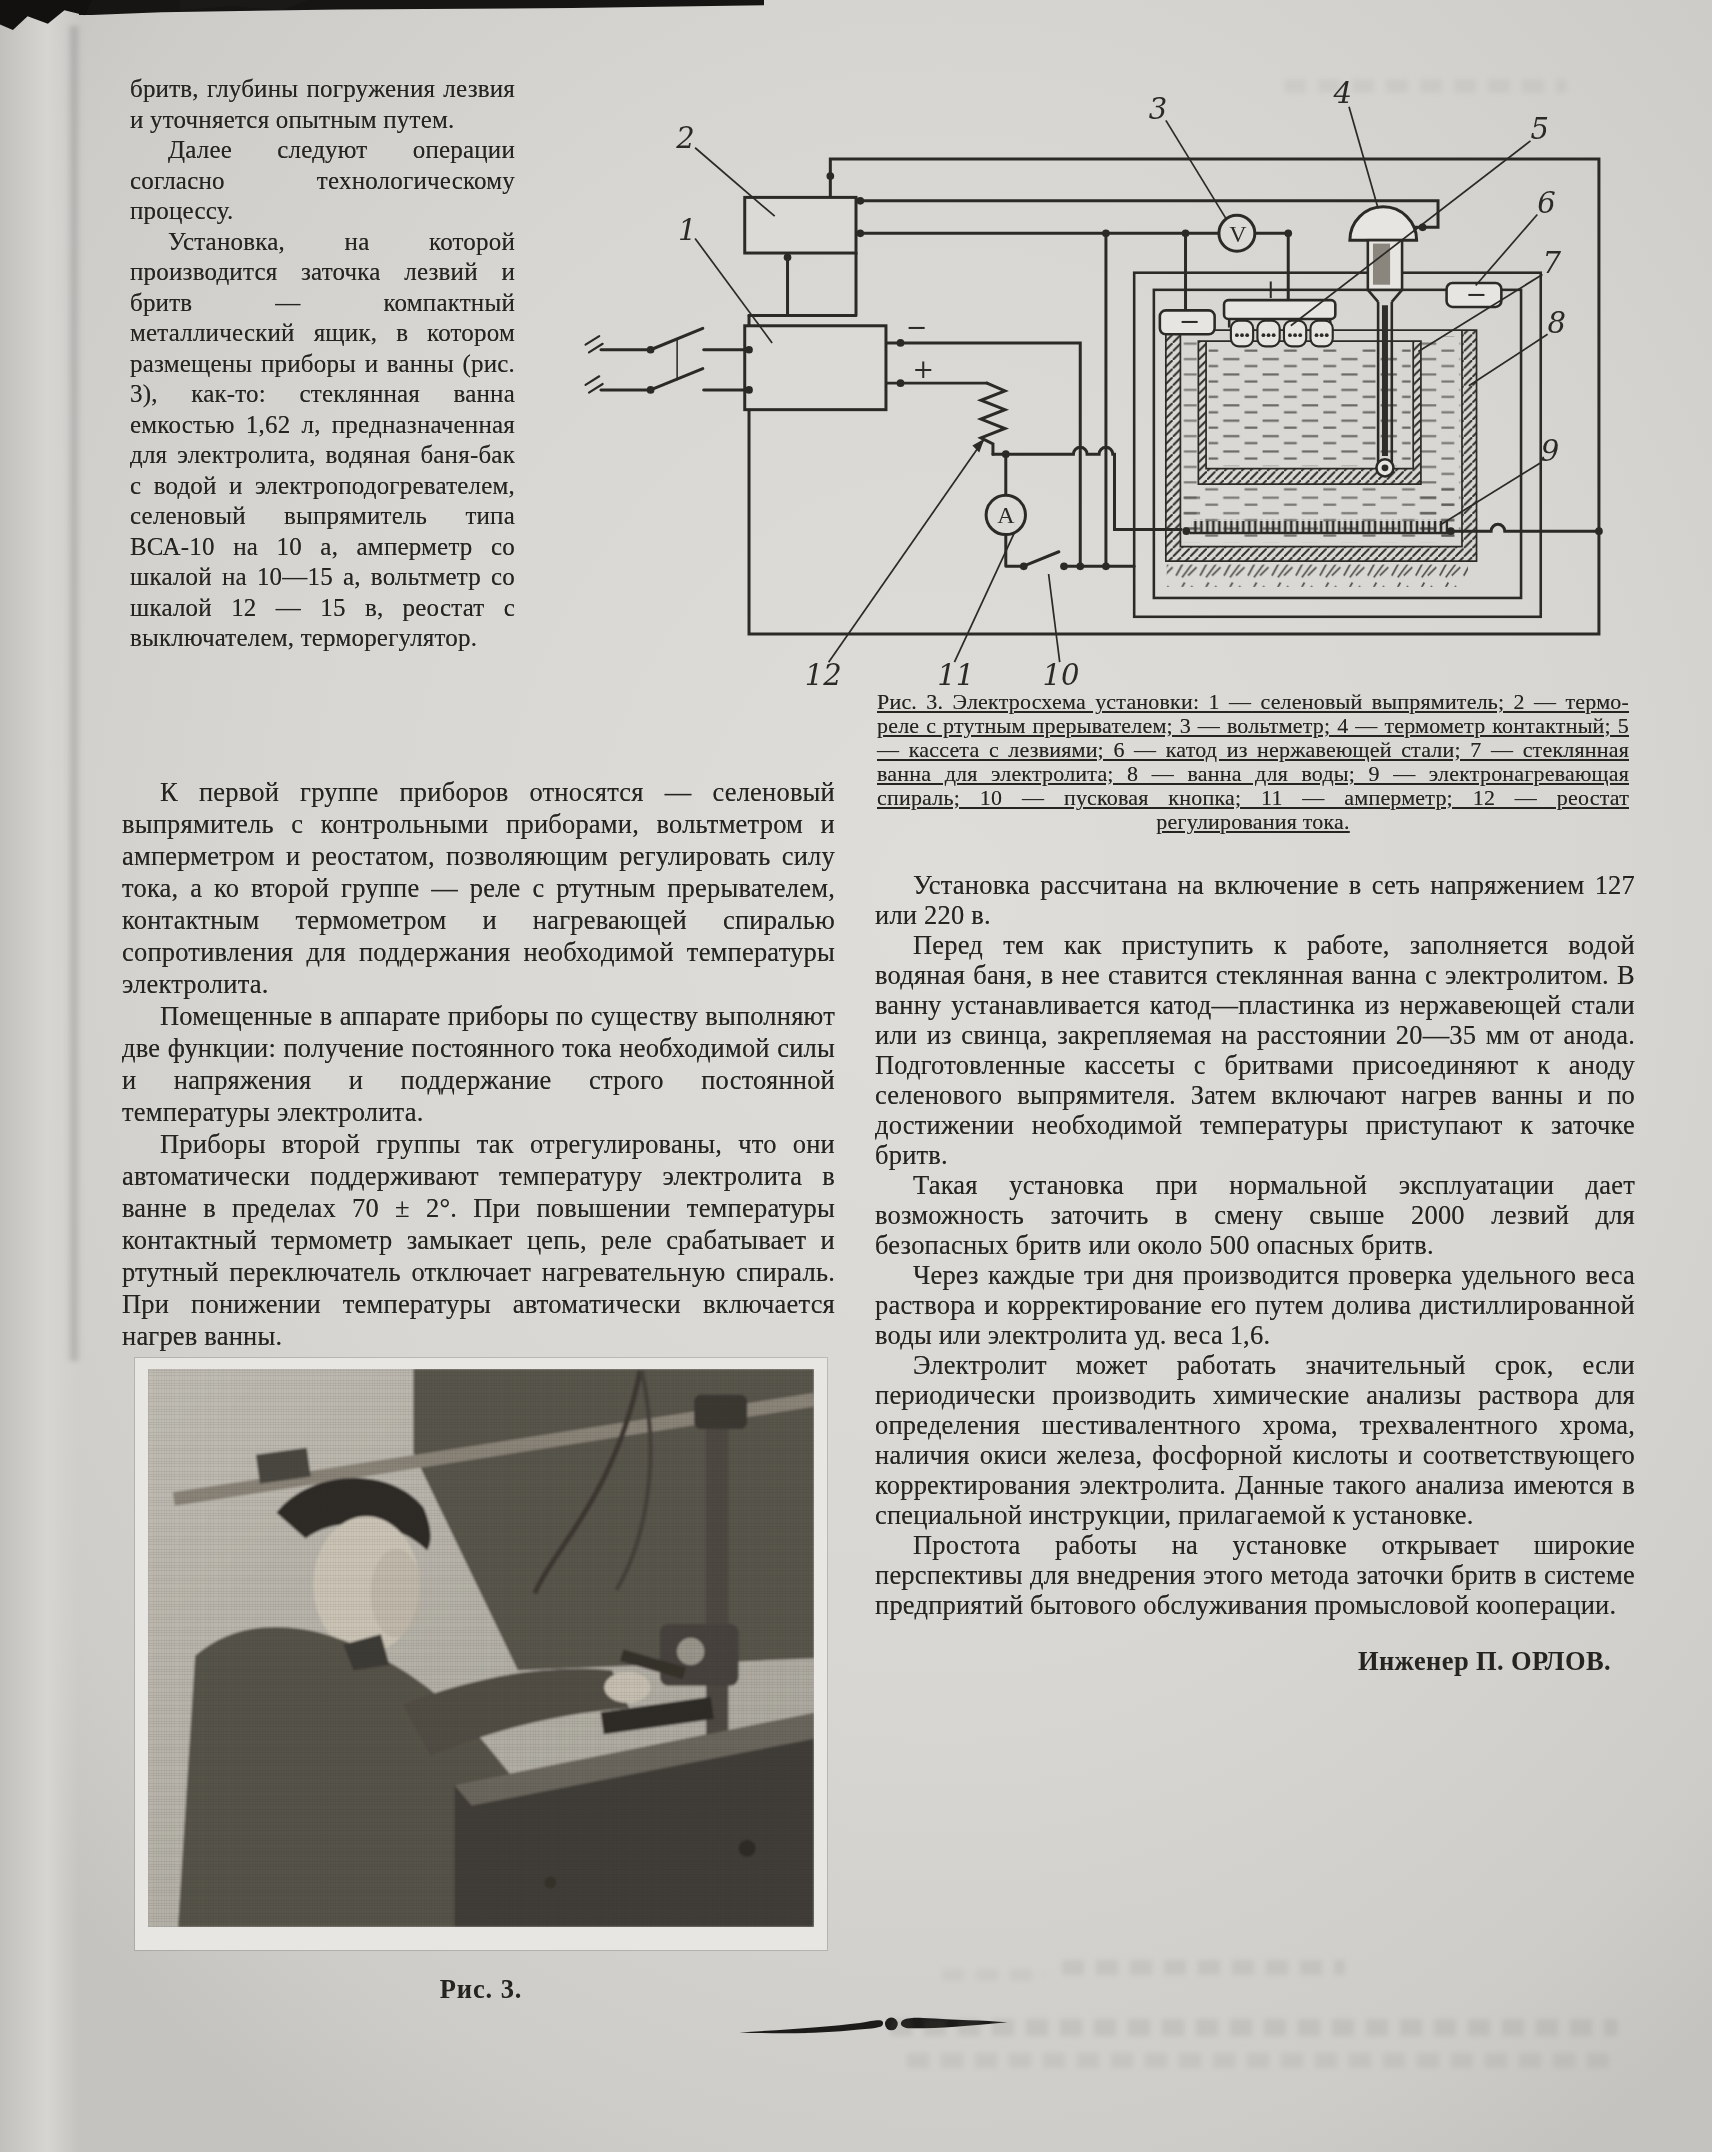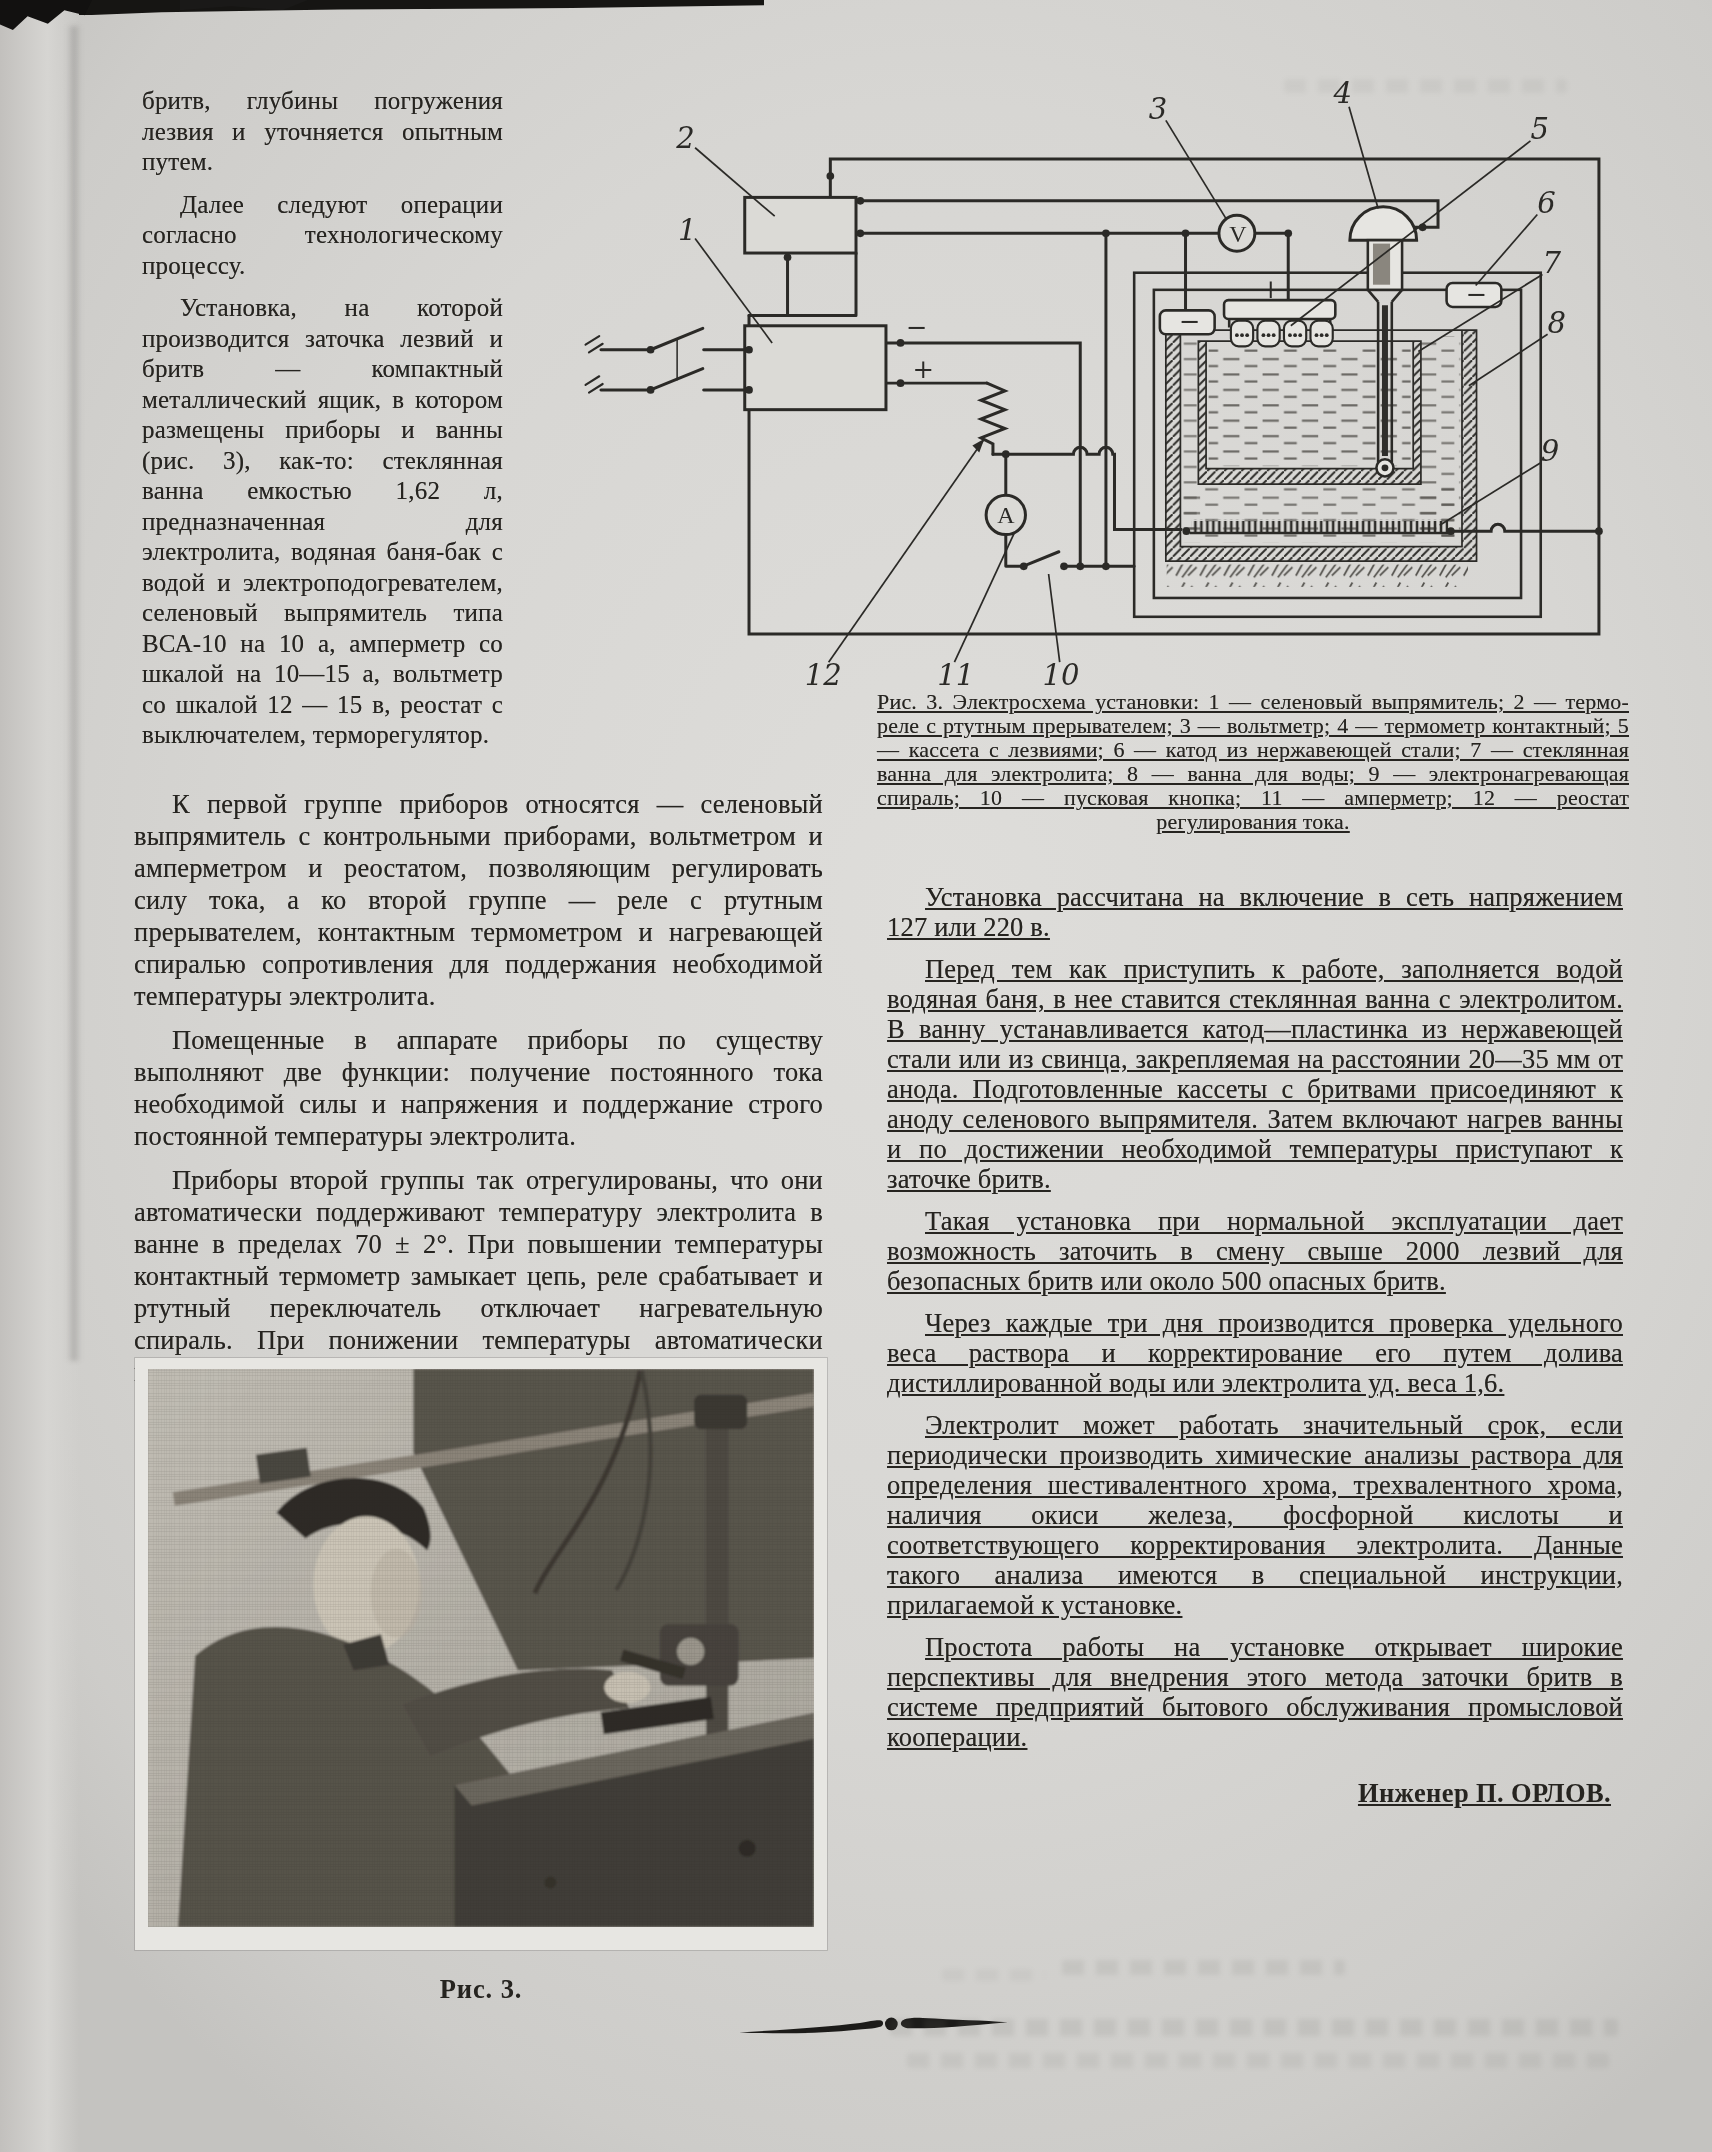--- a/index.html
+++ b/index.html
@@ -20,22 +20,22 @@
     clip-path:polygon(0 0,100% 0,92% 45%,70% 30%,52% 70%,30% 48%,14% 88%,0 72%);}
   .corner-bits{position:absolute;left:180px;top:0;width:128px;height:10.3px;background:#1a1918;
     clip-path:polygon(0 0,100% 0,80% 100%,40% 60%,0 100%);}
 
   
   .narrow-col{position:absolute;left:130px;top:74px;width:385px;
     font-size:25px;line-height:30.5px;text-align:justify;letter-spacing:0.2px;}
   .wide-col{position:absolute;left:122px;top:776px;width:713px;
     font-size:26.5px;line-height:32px;text-align:justify;letter-spacing:0.2px;}
   .right-col{position:absolute;left:875px;top:870px;width:760px;
-    font-size:26.5px;line-height:30px;text-align:justify;letter-spacing:0.2px;text-decoration:underline;}
-  .para{margin:12px;text-indent:38px;text-shadow:0 0 0.4px rgba(30,28,25,.55);}
+    font-size:26.5px;line-height:30px;text-align:justify;letter-spacing:0.2px;}
+  .para{margin:0;text-indent:38px;text-shadow:0 0 0.4px rgba(30,28,25,.55);}
   .para.no-indent{text-indent:0;}
   .fig3-caption{position:absolute;left:877px;top:690px;width:752px;
     font-size:22px;line-height:24px;text-align:justify;text-align-last:center;
     letter-spacing:0.2px;text-shadow:0 0 0.4px rgba(30,28,25,.5);text-decoration:underline;}
   .signature{margin-top:26px;text-align:right;font-weight:bold;font-size:26.5px;letter-spacing:0.4px;padding-right:24px;}
 
   
   .fig2-frame{position:absolute;left:135px;top:1358px;width:692px;height:592px;
     background:#e7e6e2;box-shadow:0 0 0 0.9px rgba(120,118,114,.35);padding:0;}
   .fig2-inner{position:absolute;left:13px;top:11px;width:666px;height:558px;overflow:hidden;background:#b3afa7;}

